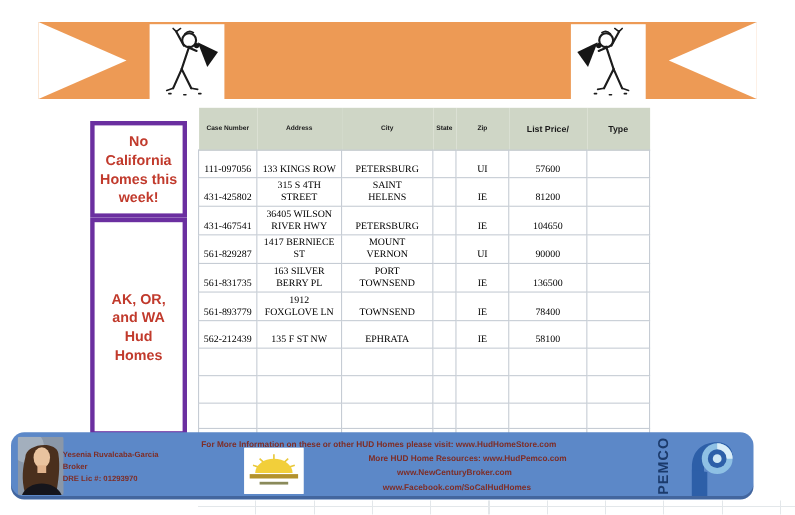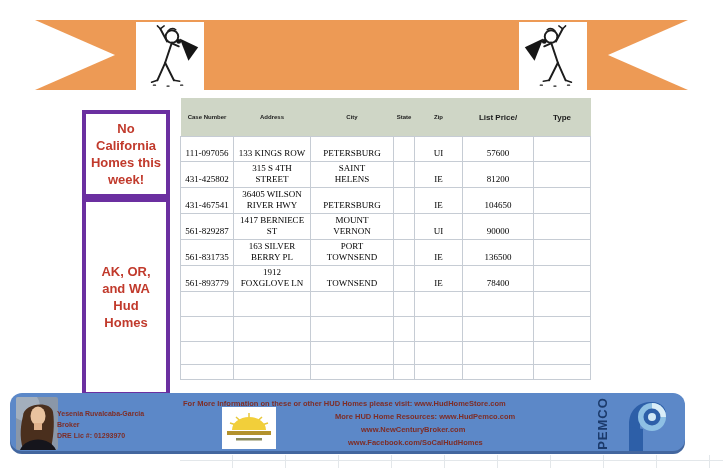--- a/index.html
+++ b/index.html
@@ -201,20 +201,29 @@
           <td>561-893779</td>
           <td>1912
 FOXGLOVE LN</td>
           <td>TOWNSEND</td>
           <td></td>
           <td>IE</td>
           <td>78400</td>
           <td></td>
         </tr>
         <tr style="height: 25px;">
+          <td>562-212439</td>
+          <td>135 F ST NW</td>
+          <td>EPHRATA</td>
+          <td></td>
+          <td>IE</td>
+          <td>58100</td>
+          <td></td>
+        </tr>
+        <tr style="height: 25px;">
           <td></td>
           <td></td>
           <td></td>
           <td></td>
           <td></td>
           <td></td>
           <td></td>
         </tr>
         <tr style="height: 25px;">
           <td></td>

